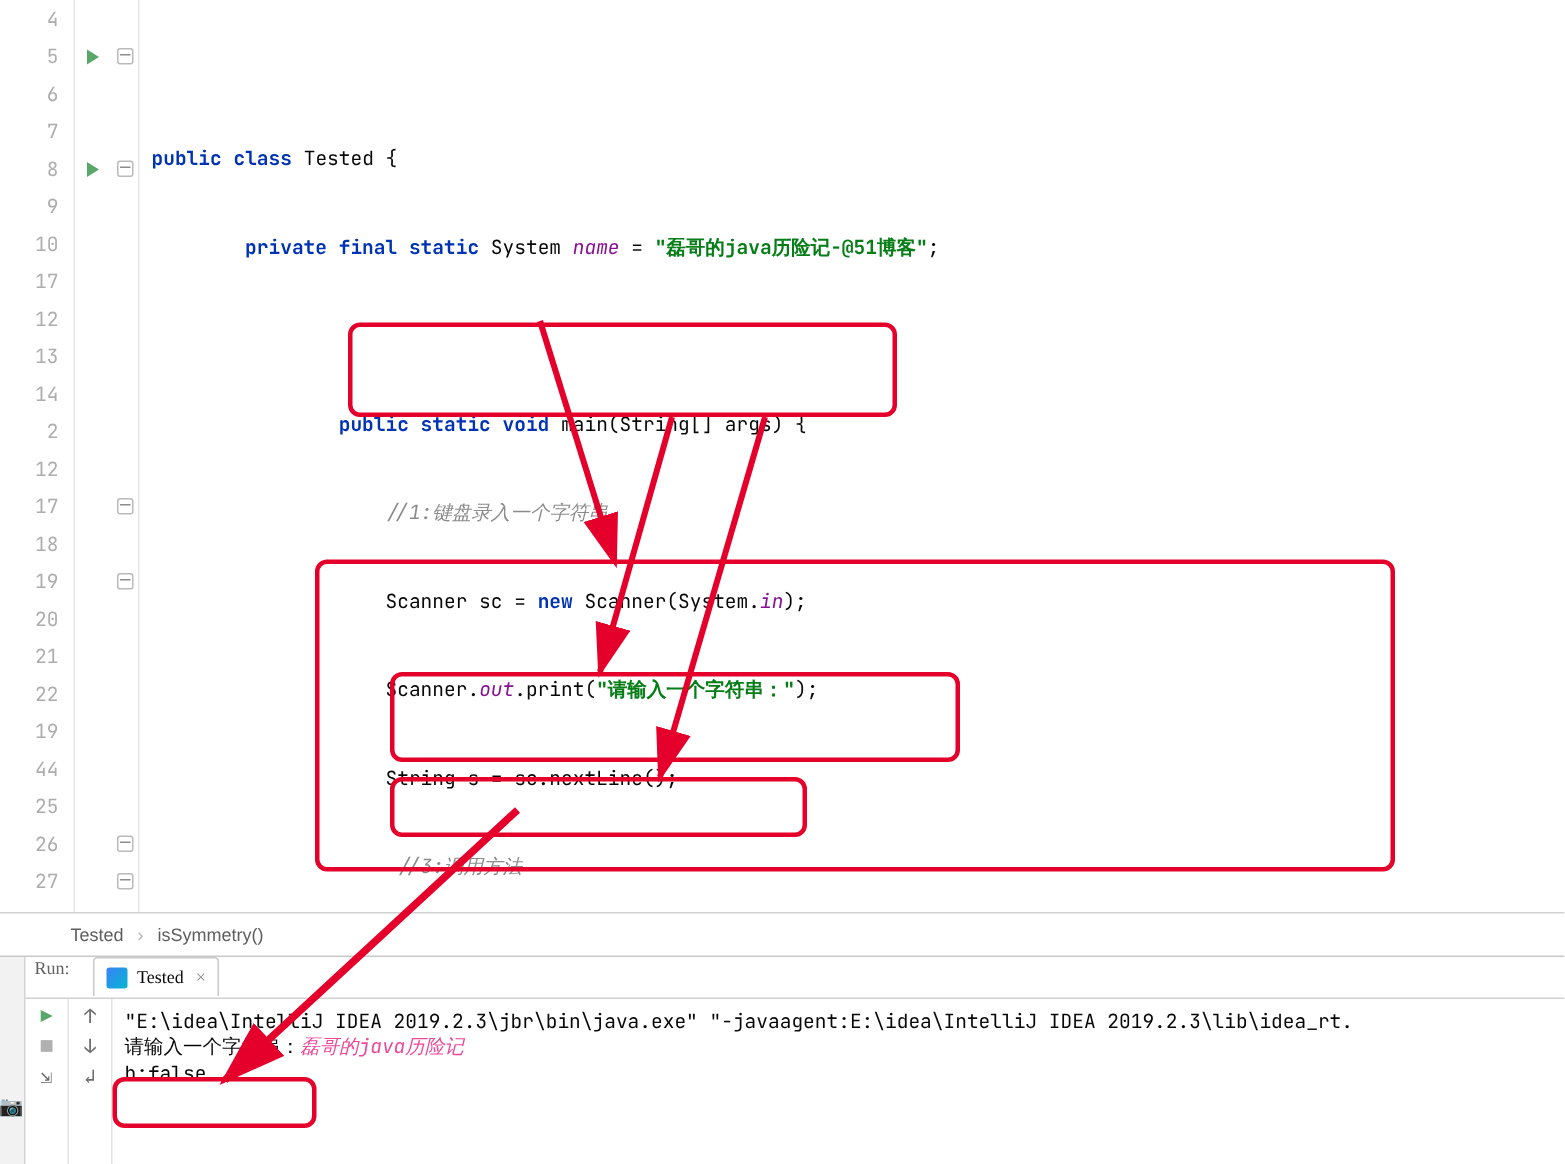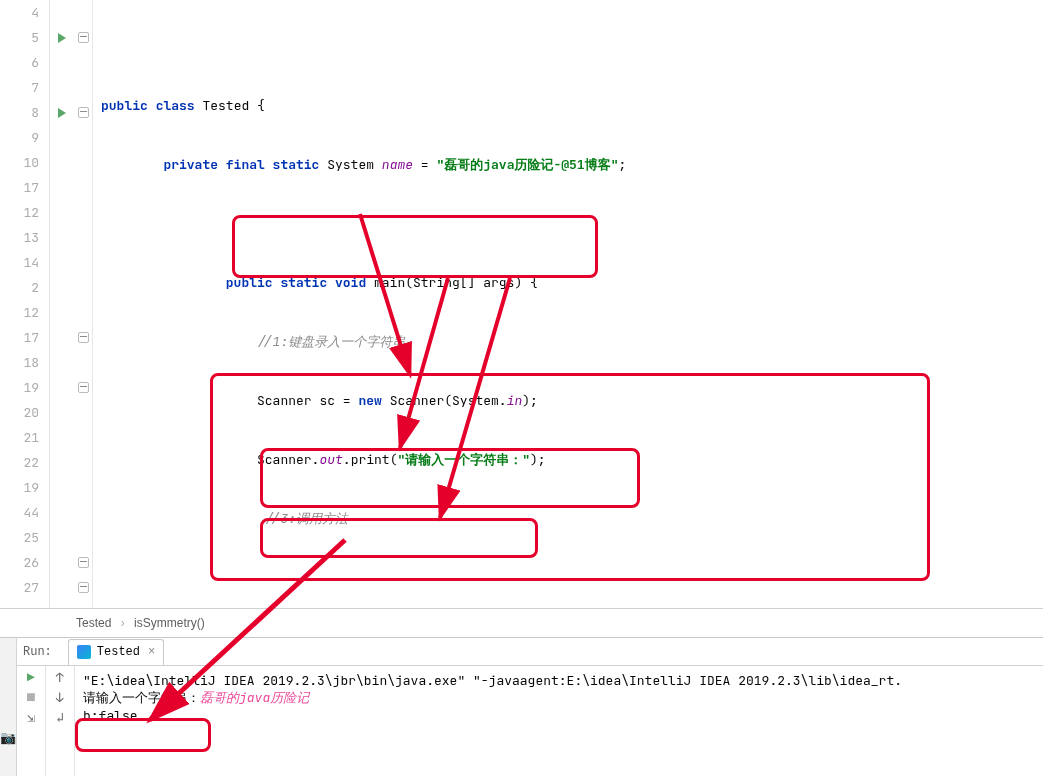--- a/index.html
+++ b/index.html
@@ -12,25 +12,25 @@
   .fold-col{width:18px;background:#fff;border-right:1px solid #e6e6e6}
   .fold-col div{height:25px;display:flex;align-items:center;justify-content:center;color:#b0b0b0;font-size:11px}
   .minus{width:9px;height:9px;border:1px solid #bababa;position:relative;border-radius:2px}
   .minus::after{content:"";position:absolute;left:1px;right:1px;top:3px;border-top:1px solid #8c8c8c}
   .code{position:relative;flex:1;white-space:pre;overflow:hidden}
   .code .line{height:25px;line-height:25px;padding-left:8px}
   .kw{color:#0033b3;font-weight:600}
   .str{color:#067d17;font-weight:600}
   .field{color:#871094;font-style:italic}
   .cmt{color:#8c8c8c;font-style:italic}
-  .breadcrumb{height:28px;line-height:28px;padding-left:76px;color:#5e5e5e;font-family:"Segoe UI",Arial,sans-serif;font-size:12px}
+  .breadcrumb{height:28px;line-height:28px;padding-left:47px;color:#5e5e5e;font-family:"Segoe UI",Arial,sans-serif;font-size:12px}
   .breadcrumb .sep{margin:0 6px;color:#b0b0b0}
   .run-panel{height:140px;border-top:1px solid #c9c9c9;display:flex}
   .run-left{width:16px;background:#f2f2f2;border-right:1px solid #d4d4d4;display:flex;flex-direction:column;align-items:center;justify-content:flex-start;color:#6e6e6e;gap:6px;font-size:14px}
-  .run-tabs{height:27px;border-bottom:1px solid #d1d1d1;display:flex;align-items:center;padding-left:2px;font-family:Liberation Mono, monospace;font-size:12px}
+  .run-tabs{height:27px;border-bottom:1px solid #d1d1d1;display:flex;align-items:flex-start;padding-left:2px;font-family:Liberation Serif, serif;font-size:12px}
   .run-name{padding:0 12px 0 4px;color:#616161}
   .tab{display:inline-flex;align-items:center;height:25px;padding:0 8px;border:1px solid #c9c9c9;border-bottom:none;background:#fff;border-radius:3px 3px 0 0;margin-left:4px}
   .tab .app-icon{width:14px;height:14px;background:linear-gradient(135deg,#3b82f6,#06b6d4);border-radius:2px;margin-right:6px}
   .tab .x{margin-left:8px;color:#8a8a8a}
   .run-toolcol{width:28px;border-right:1px solid #e3e3e3;display:flex;flex-direction:column;align-items:center;gap:2px;padding-top:2px;color:#6e6e6e}
   .run-toolcol2{width:28px;border-right:1px solid #e3e3e3;display:flex;flex-direction:column;align-items:center;gap:2px;padding-top:2px;color:#6e6e6e}
   .ico{width:18px;height:18px;display:flex;align-items:center;justify-content:center;font-size:13px;border-radius:2px}
   .play{color:#59a869}
   .console{flex:1;padding:6px 8px;white-space:pre;font-family:"JetBrains Mono","Consolas",monospace;font-size:13px;color:#080808;overflow:hidden}
   .console .user-in{color:#ec4899;font-style:italic}
@@ -138,20 +138,21 @@
 
   <div class="code">
     <div class="line"></div>
     <div class="line"><span class="kw">public</span> <span class="kw">class</span> <span>Tested</span><span> {</span></div>
     <div class="line">        <span class="kw">private final static</span><span> System </span><span class="field">name</span><span> = </span><span class="str">"磊哥的java历险记-@51博客"</span><span>;</span></div>
     <div class="line"></div>
     <div class="line">                <span class="kw">public static void</span><span> main(String[] args) {</span></div>
     <div class="line">                    <span class="cmt">//1:键盘录入一个字符串</span></div>
     <div class="line">                    <span>Scanner sc = </span><span class="kw">new</span><span> Scanner(System.</span><span class="field">in</span><span>);</span></div>
     <div class="line">                    <span>Scanner.</span><span class="field">out</span><span>.print(</span><span class="str">"请输入一个字符串："</span><span>);</span></div>
+    <div class="line">                    <span>String s = sc.nextLine();</span></div>
     <div class="line">                    <span class="cmt"> //3:调用方法</span></div>
     
     
     
     
     
     
     
     
     

